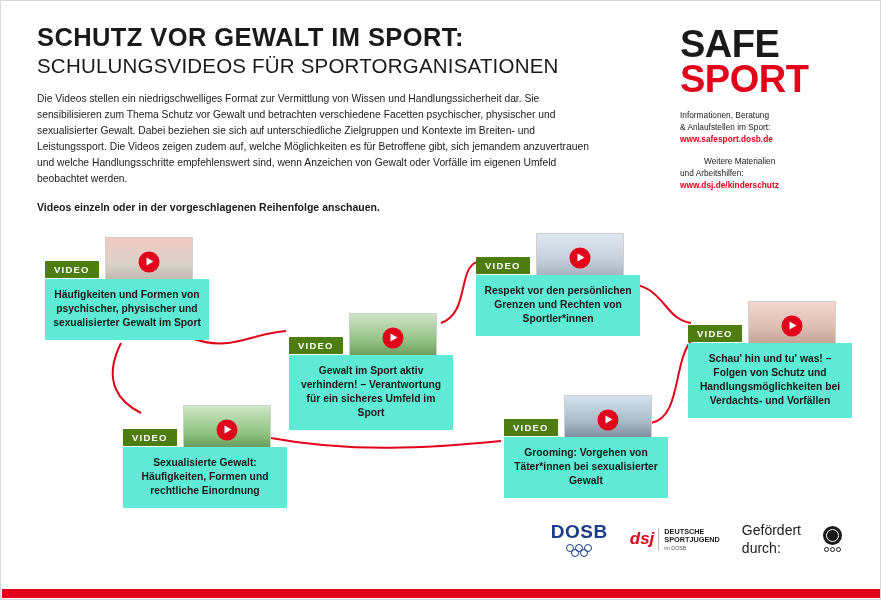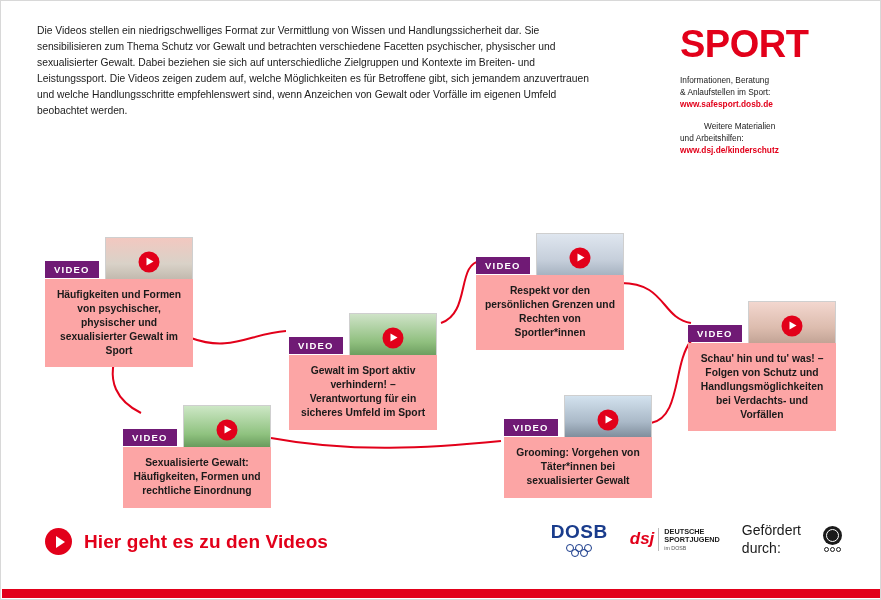--- a/index.html
+++ b/index.html
@@ -42,20 +42,21 @@
   .title-sub {
     font-size: 20.5px;
     font-weight: normal;
     letter-spacing: 0.2px;
     color: #1a1a1a;
     line-height: 1.15;
     margin-top: 2px;
     white-space: nowrap;
   }
   .intro {
+    margin-top: 14px;
     font-size: 10.3px;
     line-height: 1.55;
     color: #1a1a1a;
     width: 560px;
   }
   .intro-bold {
     margin-top: 14px;
     font-size: 10.5px;
     font-weight: bold;
     color: #1a1a1a;
@@ -146,34 +147,34 @@
     width: 0; height: 0;
     border-left: 7px solid #ffffff;
     border-top: 4.5px solid transparent;
     border-bottom: 4.5px solid transparent;
     margin-left: 2px;
   }
   .card-tag {
     position: absolute;
     left: 0;
     top: 24px;
-    background: #701a75;
+    background: #4d7c0f;
     color: #ffffff;
     font-size: 9.5px;
     font-weight: bold;
     letter-spacing: 1.2px;
     padding: 3px 9px 3px 9px;
     z-index: 3;
   }
   .card-body {
     position: absolute;
     left: 0;
     top: 42px;
-    width: 148px;
-    background: #fca5a5;
+    width: 164px;
+    background: #5eead4;
     color: #1a1a1a;
     font-size: 10.3px;
     font-weight: bold;
     line-height: 1.35;
     text-align: center;
     padding: 9px 7px 10px 7px;
     box-sizing: border-box;
     z-index: 2;
   }
 
@@ -313,24 +314,28 @@
     position: absolute;
     top: 0; height: 9px;
   }
 </style>
 </head>
 <body>
 
 <div class="page">
 
   <div class="header">
+    <div class="title-main">SCHUTZ VOR GEWALT IM SPORT:</div>
+    <div class="title-sub">SCHULUNGSVIDEOS FÜR SPORTORGANISATIONEN</div>
     <div class="intro">Die Videos stellen ein niedrigschwelliges Format zur Vermittlung von Wissen und Handlungssicherheit dar. Sie sensibilisieren zum Thema Schutz vor Gewalt und betrachten verschiedene Facetten psychischer, physischer und sexualisierter Gewalt. Dabei beziehen sie sich auf unterschiedliche Zielgruppen und Kontexte im Breiten- und Leistungssport. Die Videos zeigen zudem auf, welche Möglichkeiten es für Betroffene gibt, sich jemandem anzuvertrauen und welche Handlungsschritte empfehlenswert sind, wenn Anzeichen von Gewalt oder Vorfälle im eigenen Umfeld beobachtet werden.</div>
+    <div class="intro-bold">Videos einzeln oder in der vorgeschlagenen Reihenfolge anschauen.</div>
   </div>
 
   <div class="logo-block">
+    <div class="logo-safe">SAFE</div>
     <div class="logo-sport">SPORT</div>
     <div class="logo-caption">
       <span style="white-space:pre-line;text-align:right;">Informationen, Beratung
 &amp; Anlaufstellen im Sport:</span>
       <span class="logo-link">www.safesport.dosb.de</span>
     </div>
     <div class="logo-caption2">
       <span style="white-space:pre-line;margin-left:24px;">Weitere Materialien
 und Arbeitshilfen:</span>
       <span class="logo-link">www.dsj.de/kinderschutz</span>
@@ -415,26 +420,20 @@
         <div class="play-circle">
             <div class="play-tri"></div>
           </div>
       </div>
       <div class="card-tag">VIDEO</div>
       <div class="card-body">Grooming: Vorgehen von Täter*innen bei sexualisierter Gewalt</div>
     </div>
 
   </div>
 
-  <div class="footer-cta">
-    <div class="cta-circle">
-        <div class="cta-tri"></div>
-      </div>
-    <div class="cta-text">Hier geht es zu den Videos</div>
-  </div>
 
   <div class="footer-logos">
 
     <div class="dosb">
       <div class="dosb-word">DOSB</div>
       <div class="rings">
         <div class="ring"></div>
           <div class="ring"></div>
           <div class="ring"></div>
       </div>

